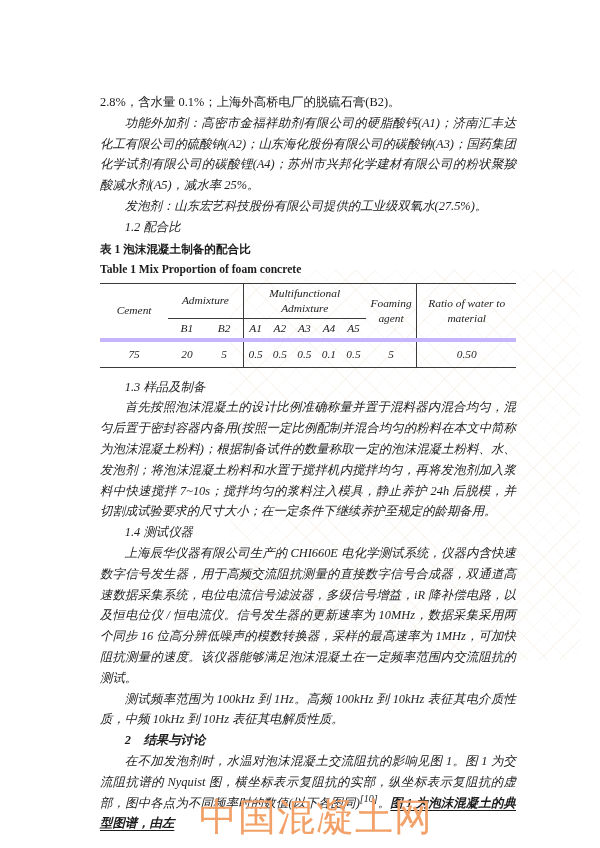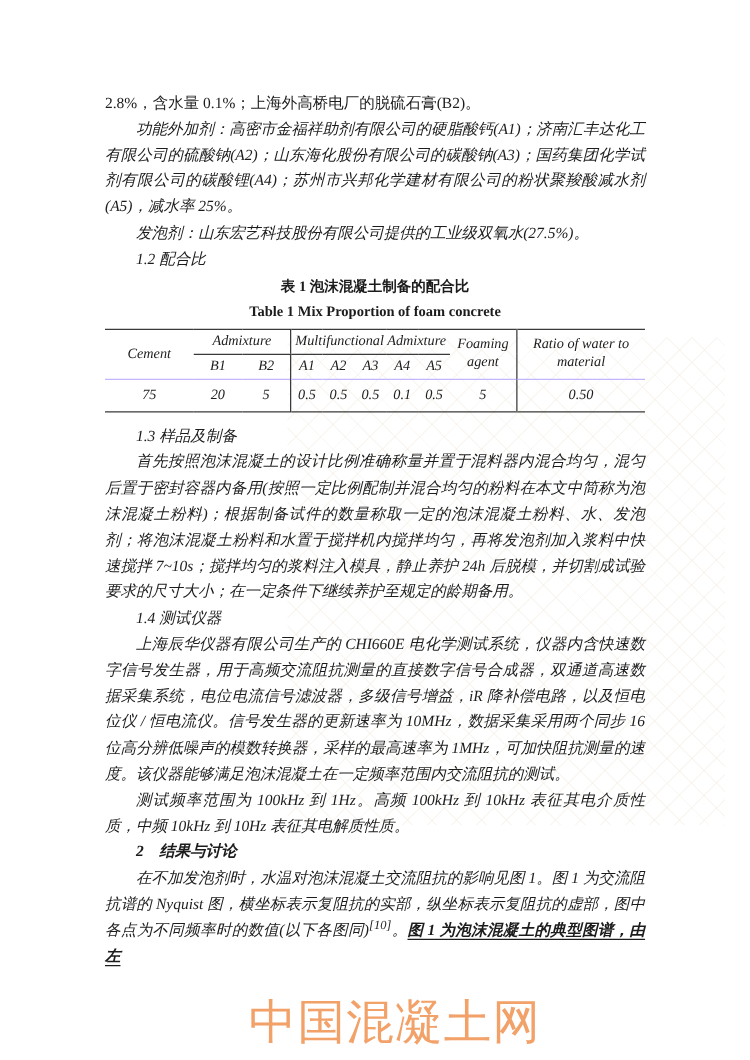--- a/index.html
+++ b/index.html
@@ -16,41 +16,41 @@
   .bg-watermark {
     position:absolute; left:230px; top:270px; width:350px; height:390px;
     background:
       repeating-linear-gradient(45deg, rgba(228,204,172,0.35) 0 1px, transparent 1px 14px),
       repeating-linear-gradient(-45deg, rgba(228,204,172,0.35) 0 1px, transparent 1px 14px);
     opacity:0.45;
     pointer-events:none;
   }
   .content {
     position:relative;
-    padding:72px 84px 0 84px;
+    padding:92px 84px 0 84px;
     z-index:1;
+    margin-left:16px;
   }
   p.body {
     margin:0;
     font-size:12.4px;
     line-height:20.8px;
     text-align:justify;
     text-justify:inter-ideograph;
   }
   p.indent { text-indent:2em;font-style:italic; }
   .bold { font-weight:bold; }
   .emph {
     font-weight:bold;
     text-decoration:underline;
     text-underline-offset:3px;
   }
   sup.ref { font-size:10px; line-height:0; }
   p.caption {
     margin:3px 0 0 0;
-    text-align:center;
     font-weight:bold;
     font-size:11.6px;
     line-height:17px;
   }
   table.mix {
     width:100%;
     border-collapse:collapse;
     margin:5px 0 9px 0;
     font-size:11.4px;
     border-top:1.6px solid #3a3a3a;
@@ -59,21 +59,21 @@
   table.mix th, table.mix td {
     font-weight:normal;
     text-align:center;
     vertical-align:middle;
     padding:2px 1px;
     line-height:15px;
     font-style:italic;
   }
   table.mix .grp { border-bottom:1px solid #3a3a3a; }
   table.mix .vl  { border-left:1px solid #3a3a3a; }
-  table.mix tr.data td { border-top:1px solid #c4b5fd; padding:5px 1px;text-align:center; }
+  table.mix tr.data td { border-top:4px solid #c4b5fd; padding:5px 1px;text-align:center; }
   col.c-cement { width:16.4%; }
   col.c-b { width:9%; }
   col.c-a { width:5.9%; }
   col.c-foam { width:12.3%; }
   col.c-ratio { width:23.8%; }
   .footer-watermark {
     position:absolute;
     left:16px; top:792px; width:100%;
     text-align:center;
     font-family:"Liberation Sans","DejaVu Sans",sans-serif;

